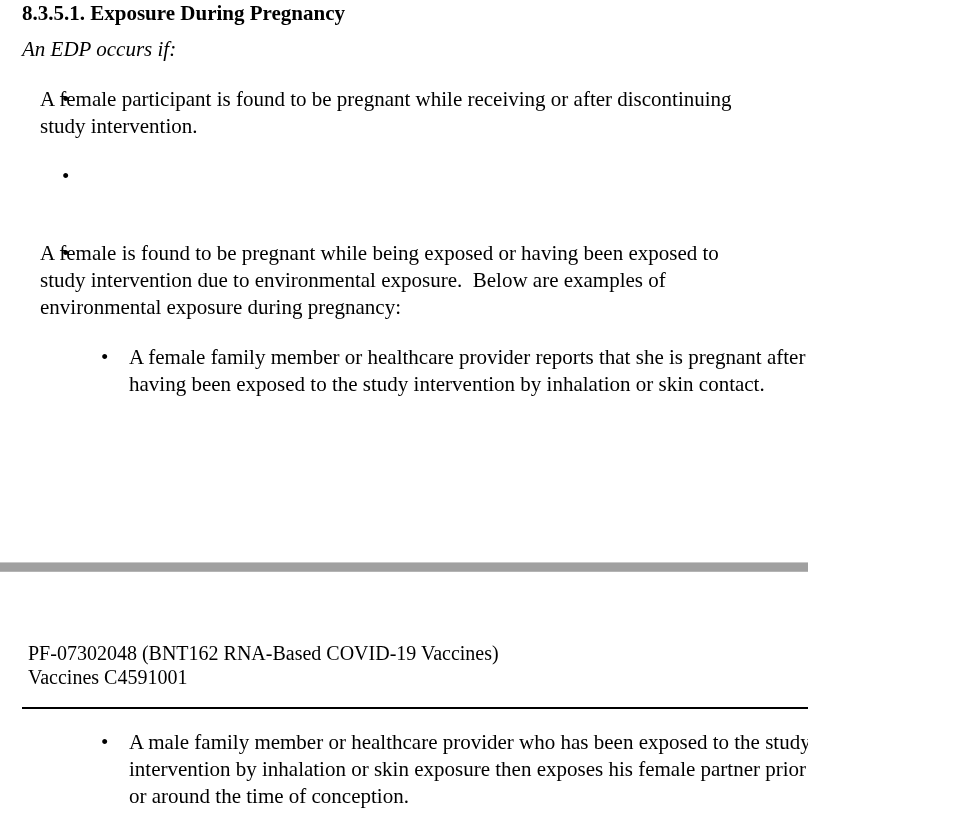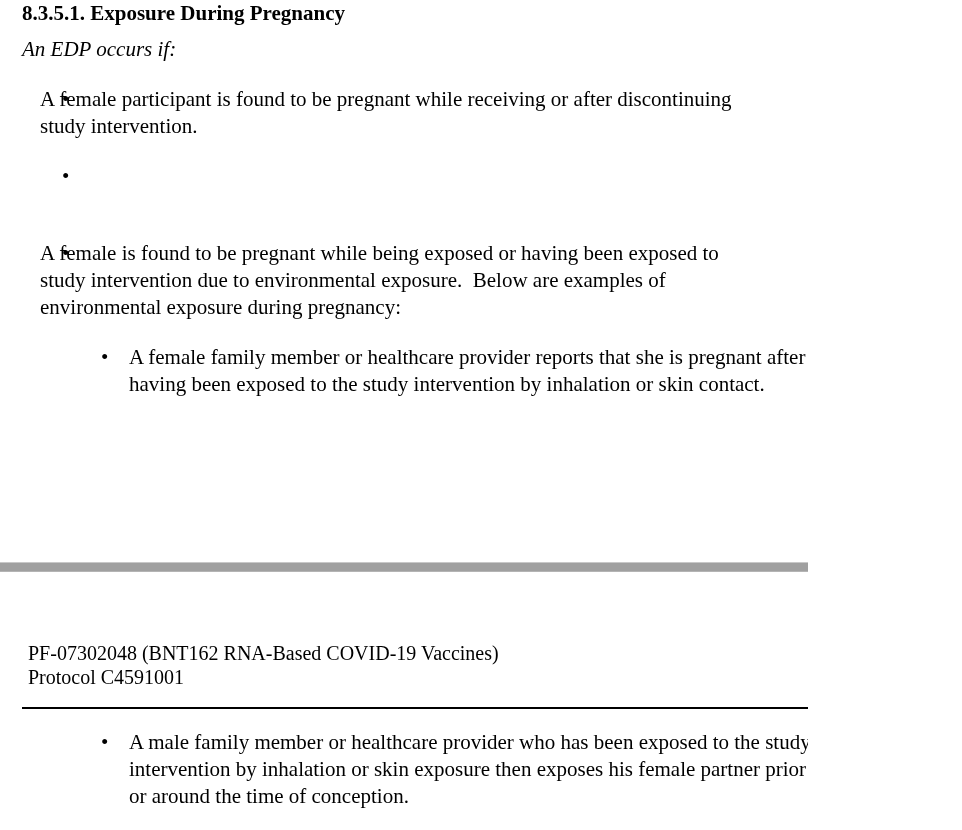--- a/index.html
+++ b/index.html
@@ -112,21 +112,21 @@
     <span class="marker">•</span>
     <span class="text">A female family member or healthcare provider reports that she is pregnant after
 having been exposed to the study intervention by inhalation or skin contact.</span>
   </div>
 
 
   <div class="page-separator"></div>
 
   <div class="running-header">
     <span class="rh-line">PF-07302048 (BNT162 RNA-Based COVID-19 Vaccines)</span>
-    <span class="rh-line">Protocol C4591001</span>
+    <span class="rh-line">Vaccines C4591001</span>
   </div>
 
   <div class="header-rule"></div>
 
   <div class="bullet lvl2 sb2">
     <span class="marker">•</span>
     <span class="text">A male family member or healthcare provider who has been exposed to the study
 intervention by inhalation or skin exposure then exposes his female partner prior to
 or around the time of conception.</span>
   </div>

